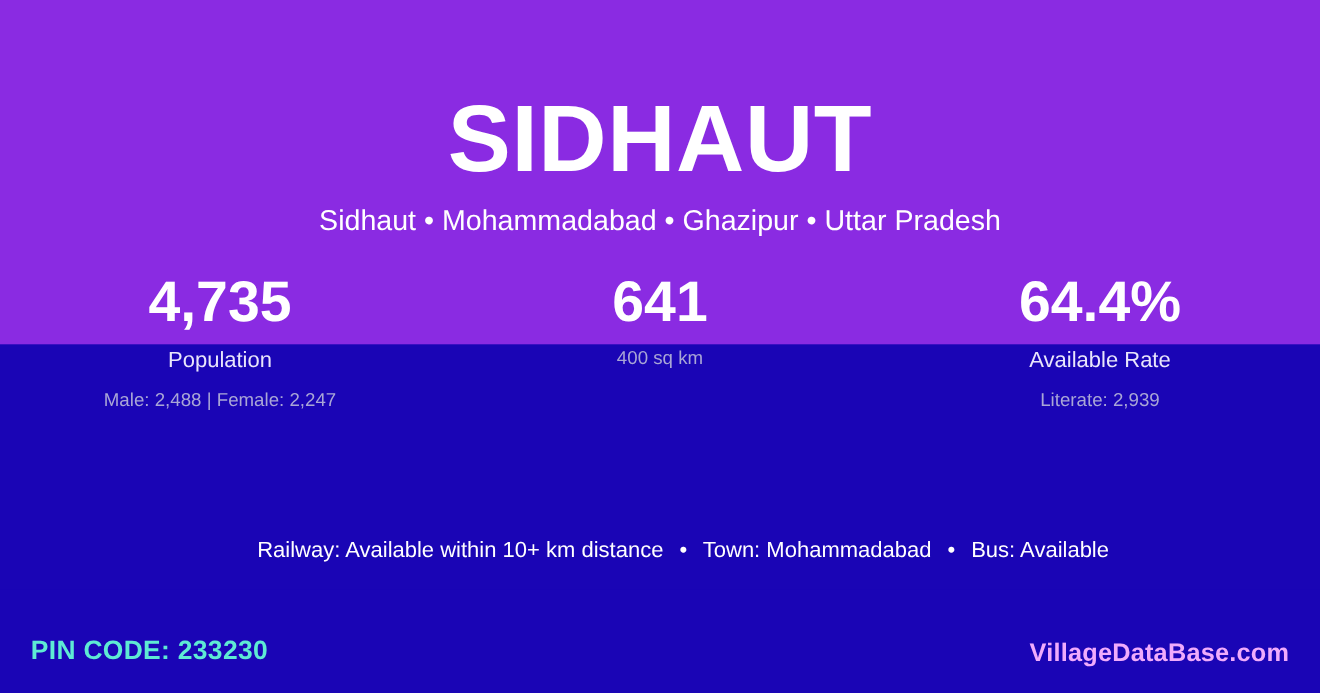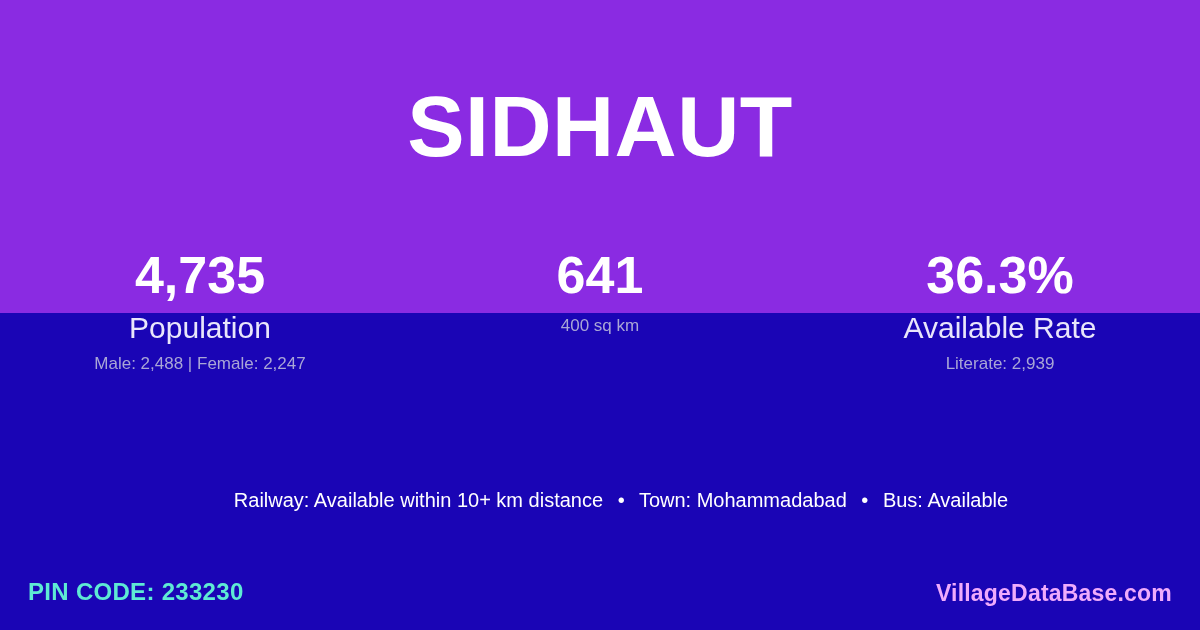--- a/index.html
+++ b/index.html
@@ -76,21 +76,21 @@
   }
   .stat-value {
     font-size: 52px;
     line-height: 58px;
     font-weight: 700;
     color: #ffffff;
     white-space: nowrap;
   }
   .stat-label {
     margin-top: 10px;
-    font-size: 30px;
+    font-size: 20px;
     line-height: 28px;
     font-weight: 400;
     color: #e9e6fb;
     white-space: nowrap;
   }
   .stat-sub {
     margin-top: 11px;
     font-size: 17px;
     line-height: 21px;
     font-weight: 400;
@@ -144,36 +144,37 @@
 </style>
 </head>
 <body>
 
 <div class="card">
 
   <div class="hero-band"></div>
 
   <div class="village-title">SIDHAUT</div>
 
+  <div class="village-breadcrumb">Sidhaut  •  Mohammadabad  •  Ghazipur  •  Uttar Pradesh</div>
 
   <div class="stats-row">
 
     <div class="stat-col">
       <div class="stat-value">4,735</div>
       <div class="stat-label">Population</div>
       <div class="stat-sub">Male: 2,488 | Female: 2,247</div>
     </div>
 
     <div class="stat-col">
       <div class="stat-value">641</div>
       <div class="stat-sub">400 sq km</div>
     </div>
 
     <div class="stat-col">
-      <div class="stat-value">36.3%</div>
+      <div class="stat-value">64.4%</div>
       <div class="stat-label">Available Rate</div>
       <div class="stat-sub">Literate: 2,939</div>
     </div>
 
   </div>
 
   <div class="amenities">
     <span>Railway: Available within 10+ km distance</span>
     <span class="sep">•</span>
     <span>Town: Mohammadabad</span>

